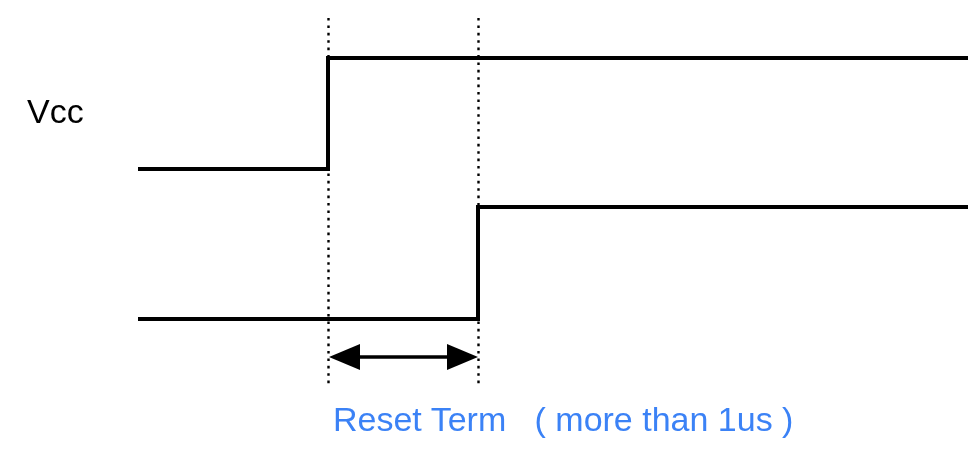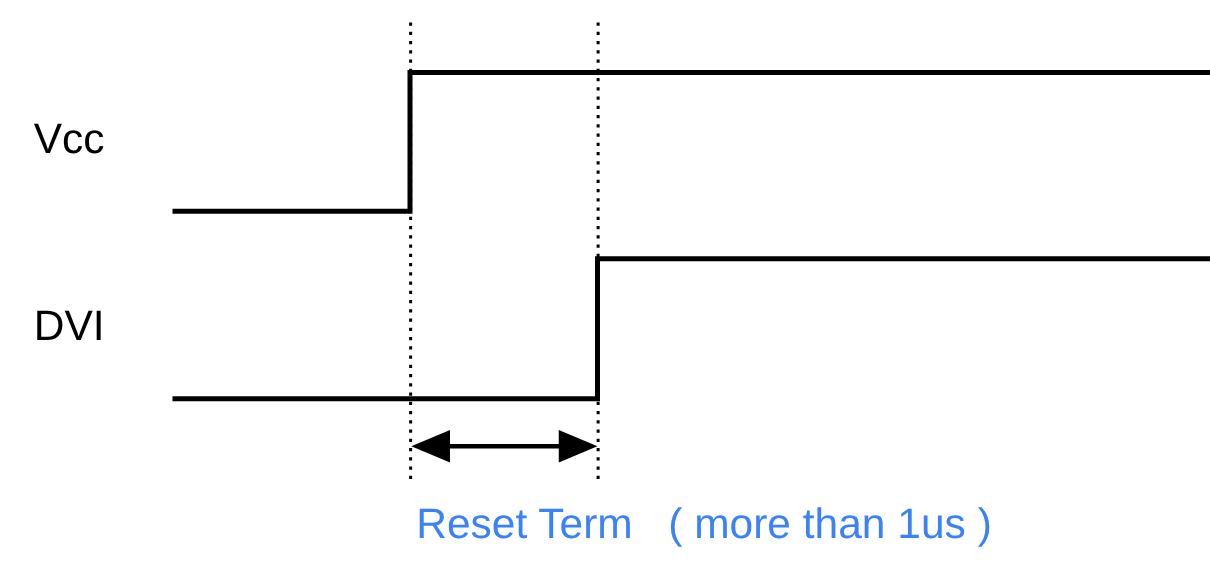--- a/index.html
+++ b/index.html
@@ -68,18 +68,17 @@
 
     <g>
       <line x1="350" y1="357" x2="456" y2="357" stroke="#000000" stroke-width="3.6"></line>
       <polygon points="329,357 360,344 360,370" fill="#000000"></polygon>
       <polygon points="478,357 447,344 447,370" fill="#000000"></polygon>
     </g>
   </svg>
 
   <div class="sig-label vcc">Vcc</div>
 
-  <div class="sig-label dvi">DVI</div>
 
   <div class="caption">Reset Term   ( more than 1us )</div>
 
 
 </div>
 
 </body></html>

